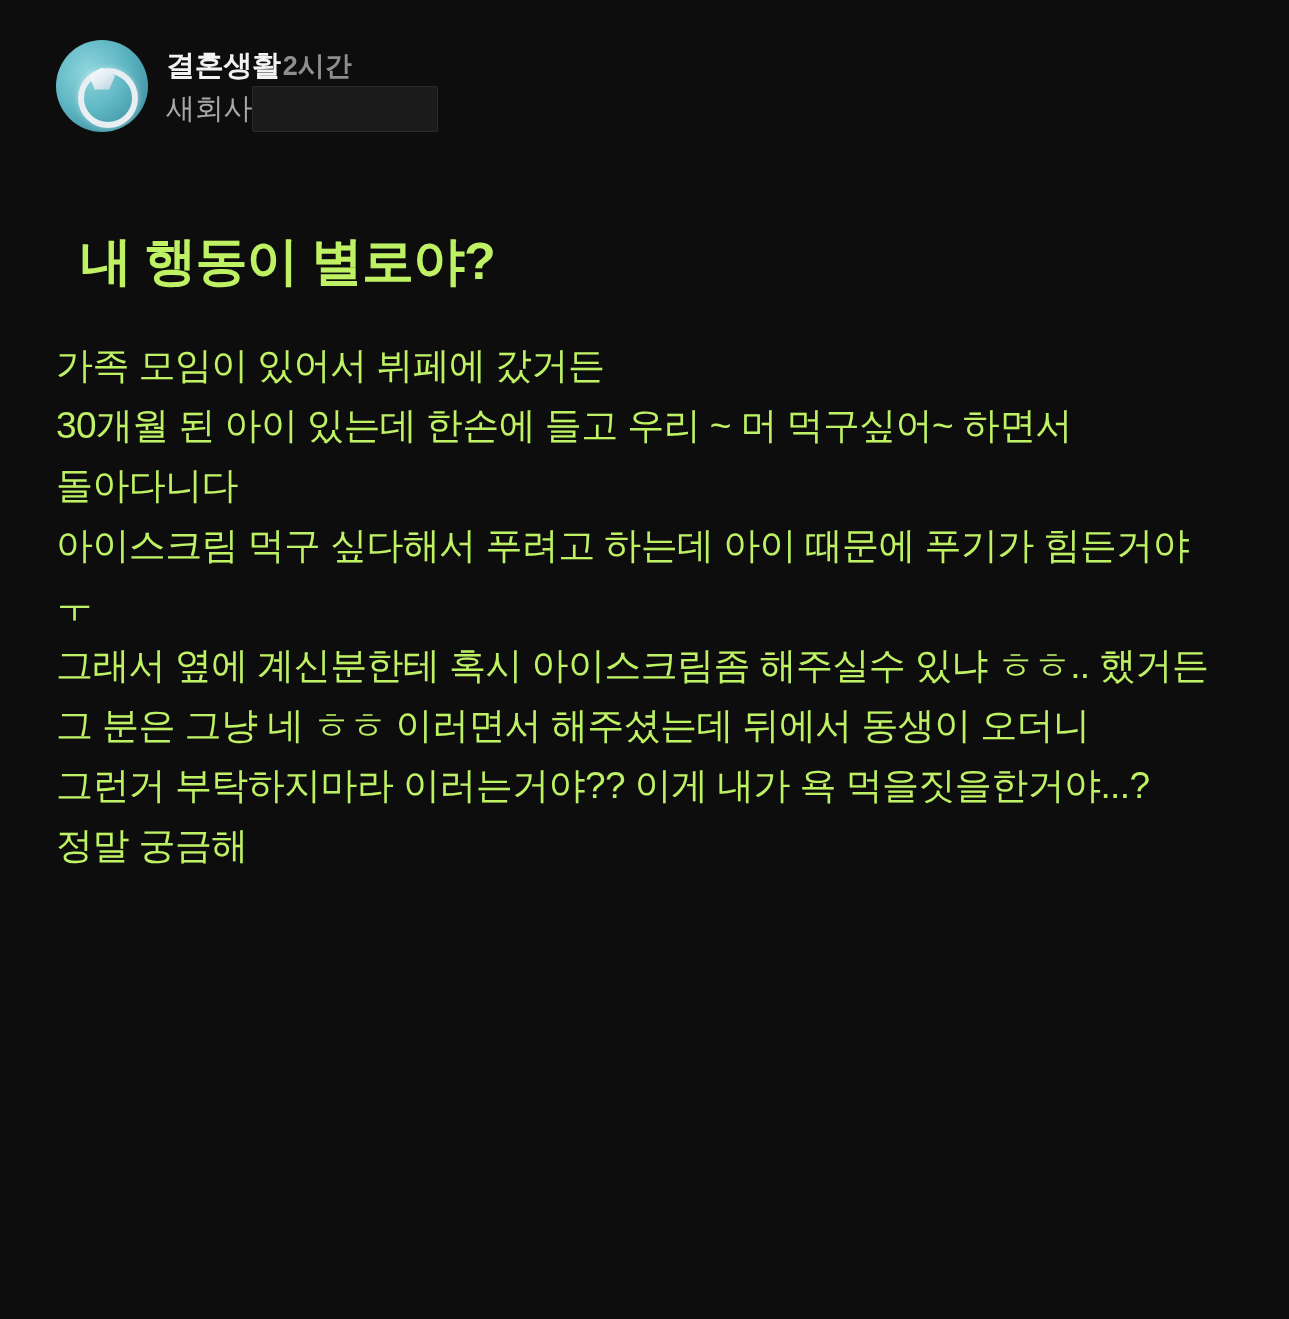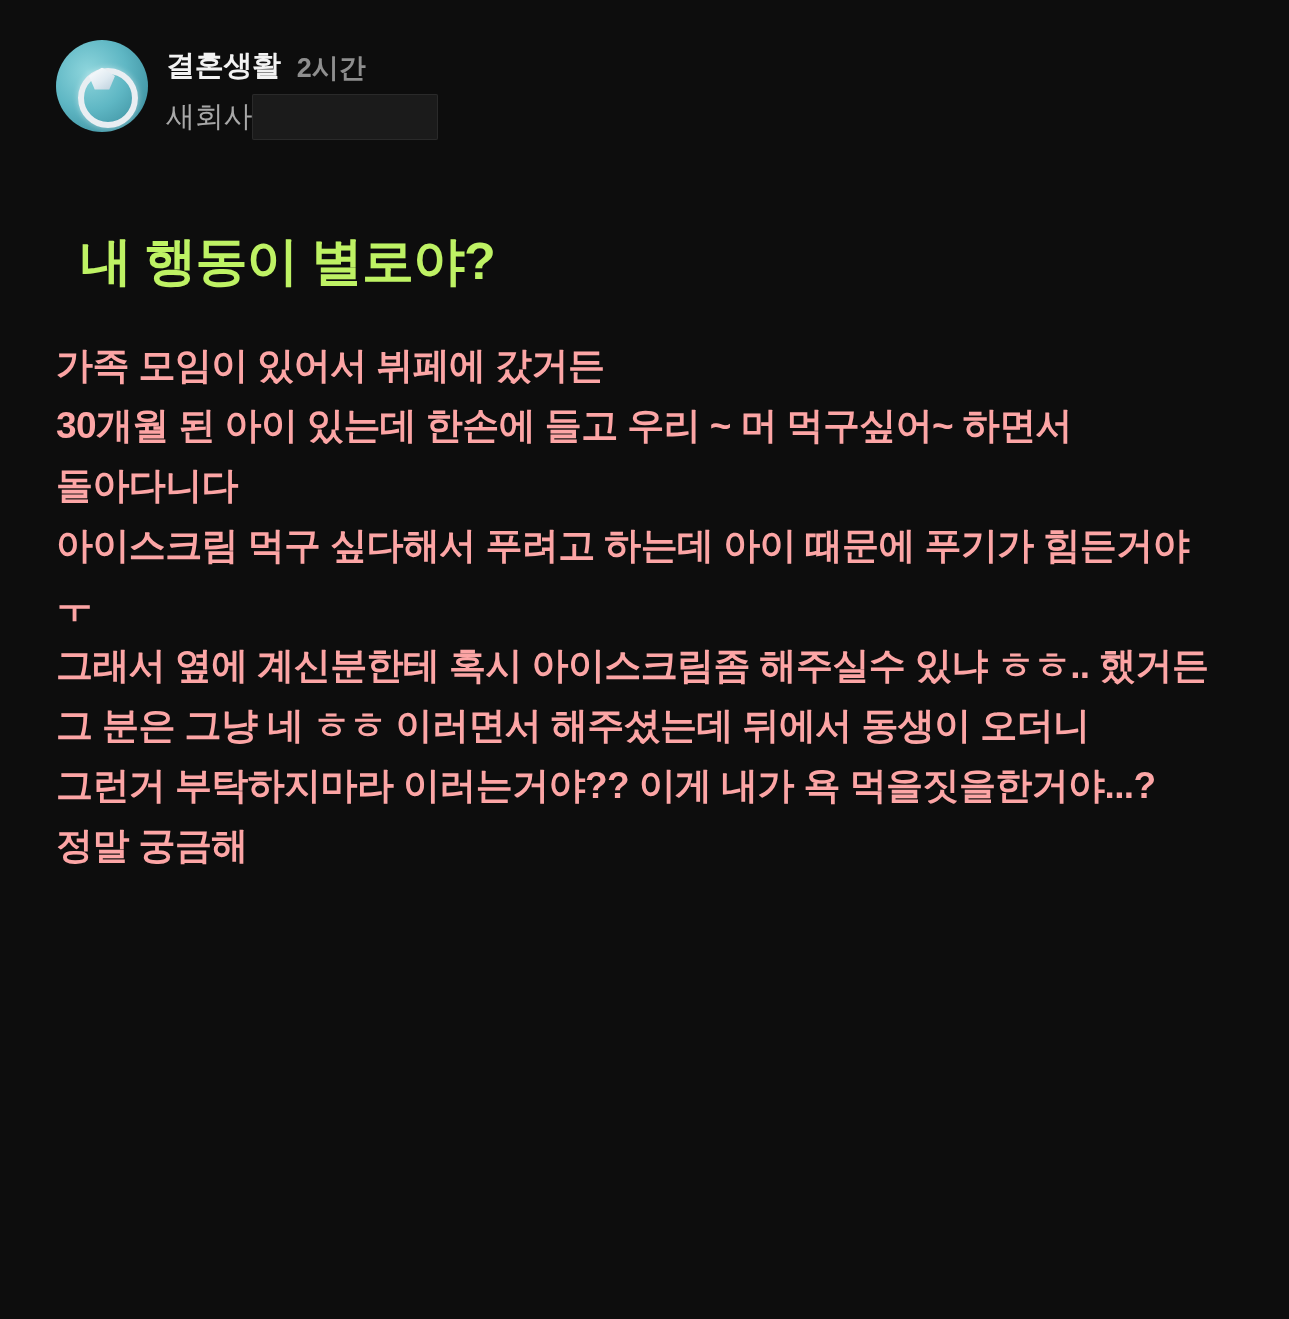--- a/index.html
+++ b/index.html
@@ -64,38 +64,37 @@
     clip-path: polygon(50% 0%, 100% 38%, 78% 100%, 22% 100%, 0% 38%);
     box-shadow: 0 0 10px rgba(255,255,255,0.6);
   }
 
   .header-text {
     padding-top: 6px;
     min-width: 0;
   }
   .header-line-1 {
     display: flex;
-    align-items: flex-end;
-    gap: 16px;
+    align-items: center;
+    gap: 2px;
   }
   .group-name {
     font-size: 29px;
     font-weight: 700;
     color: #f2f2f2;
     letter-spacing: -0.3px;
   }
   .timestamp {
     font-size: 27px;
     color: #8e8e8e;
     font-weight: 700;
   }
   .header-line-2 {
     display: flex;
     align-items: center;
-    margin-top: 8px;
   }
   .author-name {
     font-size: 29px;
     color: #a8a8a8;
     font-weight: 400;
     letter-spacing: -0.3px;
   }
   .redaction {
     display: inline-block;
     width: 186px;
@@ -114,23 +113,23 @@
     letter-spacing: -1px;
     line-height: 1.2;
     margin-left: 24px;
   }
 
   
   .post-body {
     margin-top: 44px;
     font-size: 37px;
     line-height: 1.62;
-    color: #fca5a5;
+    color: #bef264;
     letter-spacing: -0.6px;
-    font-weight: 700;
+    font-weight: 400;
     white-space: pre-wrap;
     word-break: keep-all;
     overflow-wrap: break-word;
     max-width: 1180px;
   }
 </style>
 </head>
 <body>
 
 <div class="post">

